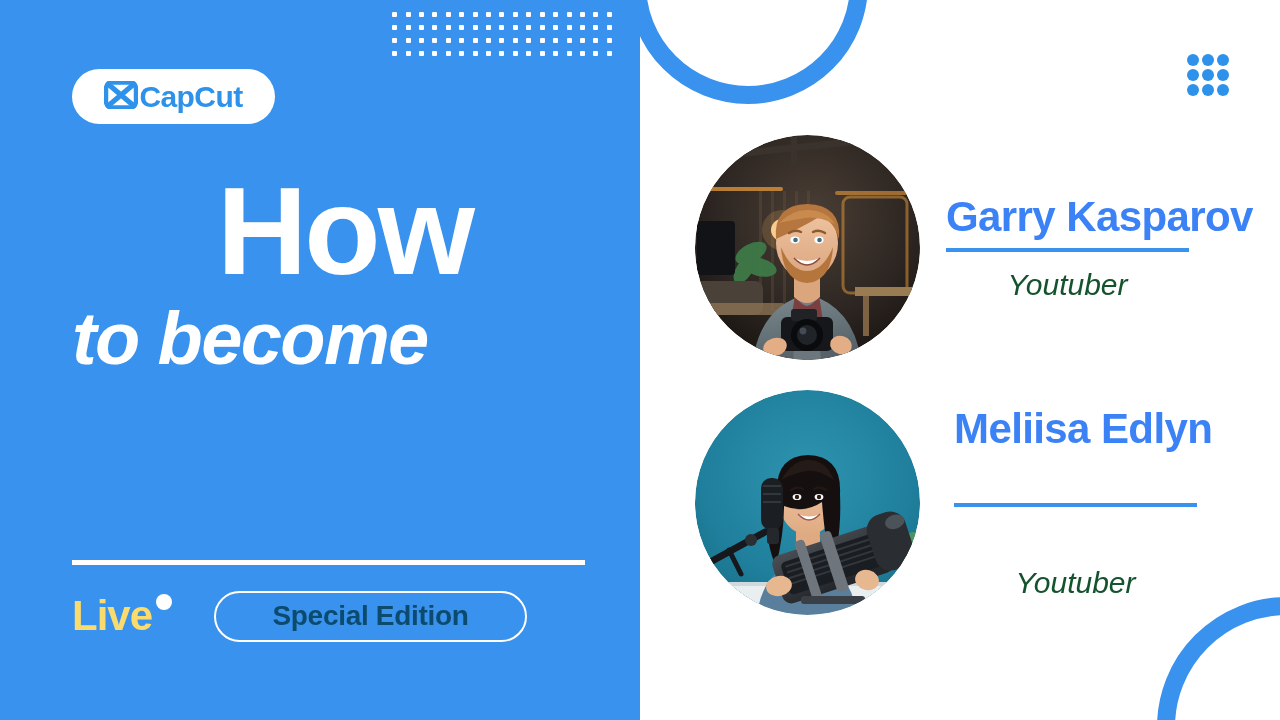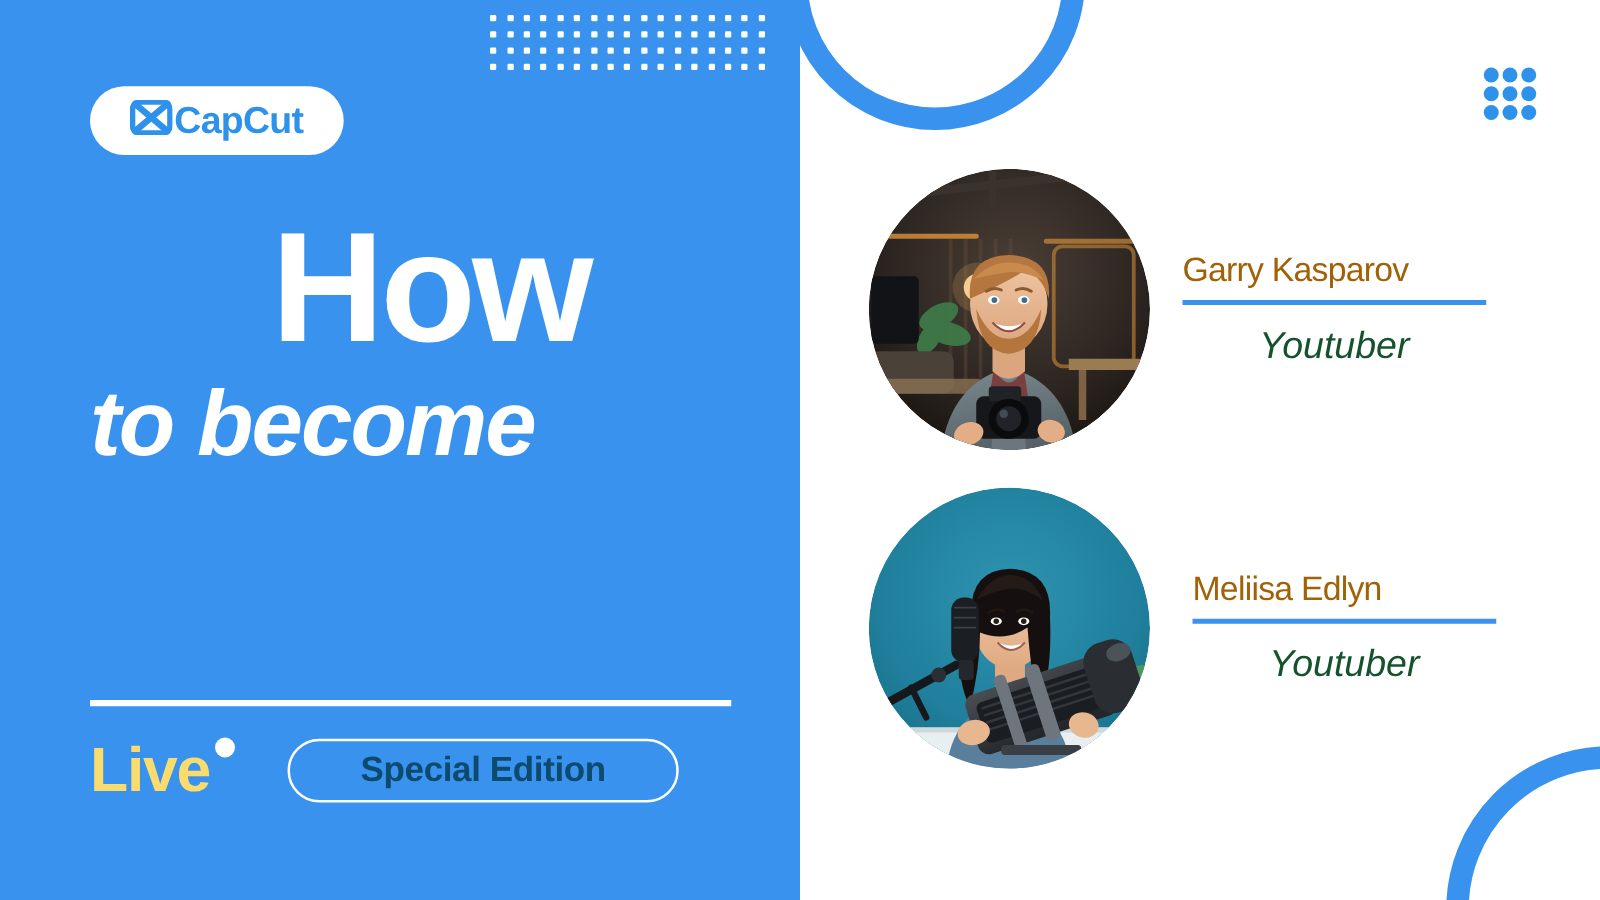--- a/index.html
+++ b/index.html
@@ -148,21 +148,21 @@
     position:absolute;
     left:72px; top:586px;
     width:520px; height:60px;
     z-index:5;
     display:flex;
     align-items:center;
   }
   .live-wrap { position:relative; }
   .live-word {
     color:#FADB6E;
-    font-size:50px;
+    font-size:42px;
     font-weight:bold;
     line-height:1;
     letter-spacing:-1px;
     display:block;
   }
   .live-dot {
     position:absolute;
     right:-20px; top:-1px;
     width:16px; height:16px;
     border-radius:50%;
@@ -204,44 +204,44 @@
     flex:0 0 auto;
   }
   .avatar svg { display:block; width:225px; height:225px; }
 
   .speaker-meta {
     margin-left:26px;
     display:flex;
     flex-direction:column;
   }
   .speaker-name {
-    color:#a16207;
-    font-size:27px;
-    font-weight:normal;
+    color:#3b82f6;
+    font-size:42px;
+    font-weight:bold;
     letter-spacing:-0.6px;
     line-height:1.1;
     white-space:nowrap;
   }
   .speaker-underline {
     height:4px;
     background:#3892EE;
     margin-top:8px;
     width:243px;
   }
   .speaker-role {
     color:#14532d;
     font-size:30px;
     font-style:italic;
     font-weight:normal;
     line-height:1.1;
     margin-top:16px;
     text-align:center;
     width:243px;
   }
-  .speaker-2 .speaker-meta { margin-left:34px; }
+  .speaker-2 .speaker-meta { margin-left:34px;gap:43px; }
 </style>
 </head>
 <body>
 
 <div class="stage">
 
   <div class="arc-top">
     <div class="arc-ring"></div>
   </div>
   <div class="arc-bottom">

